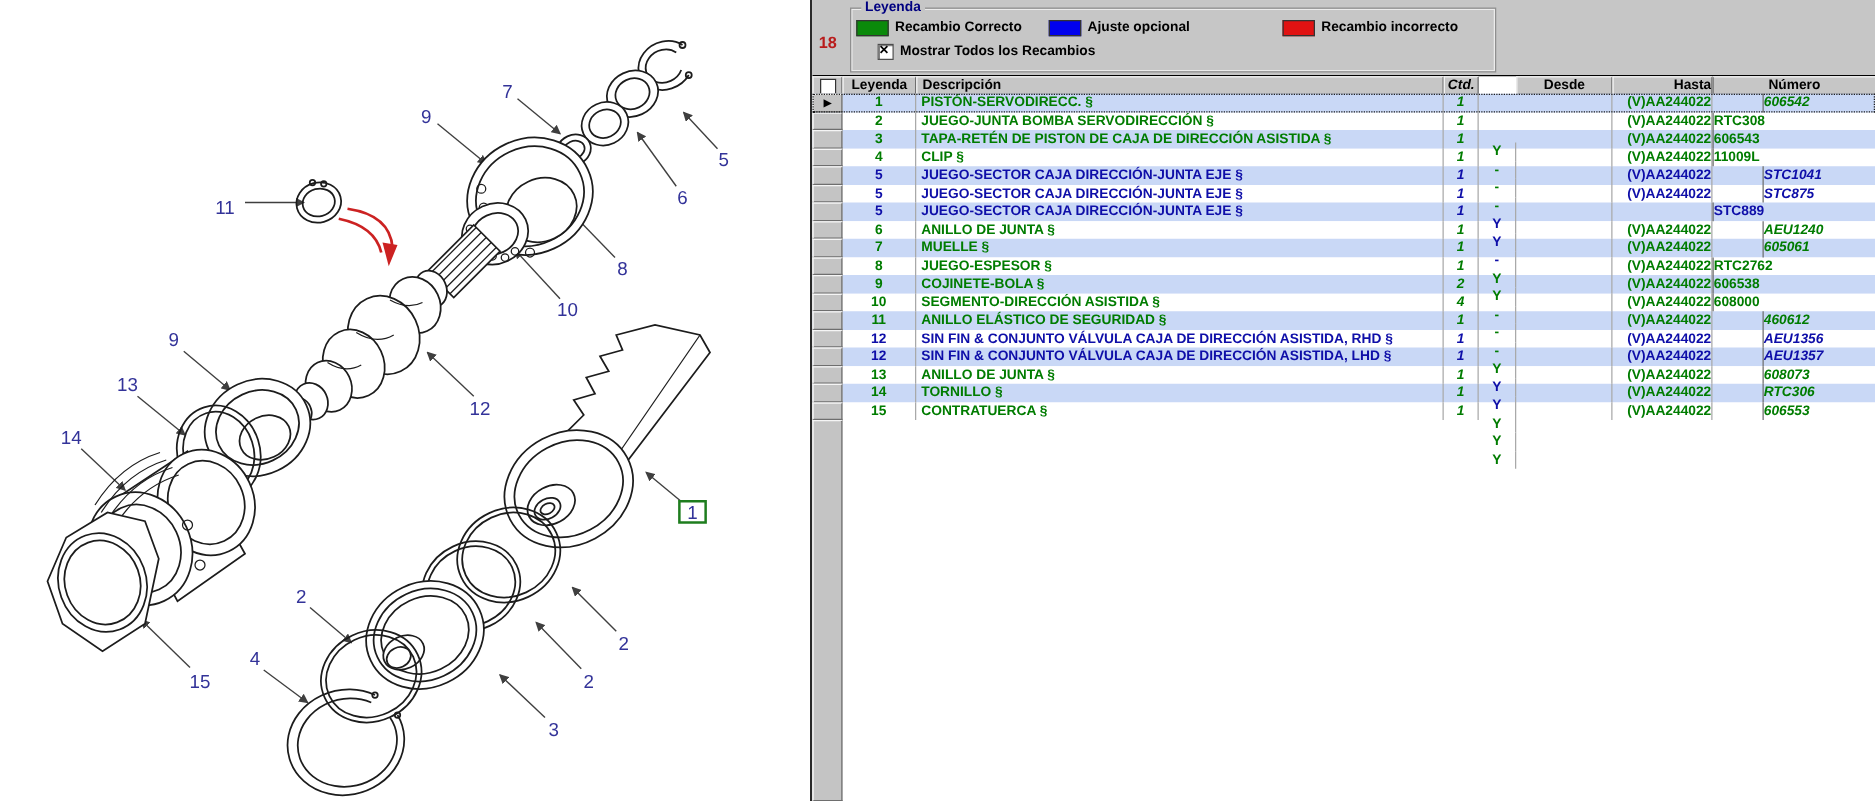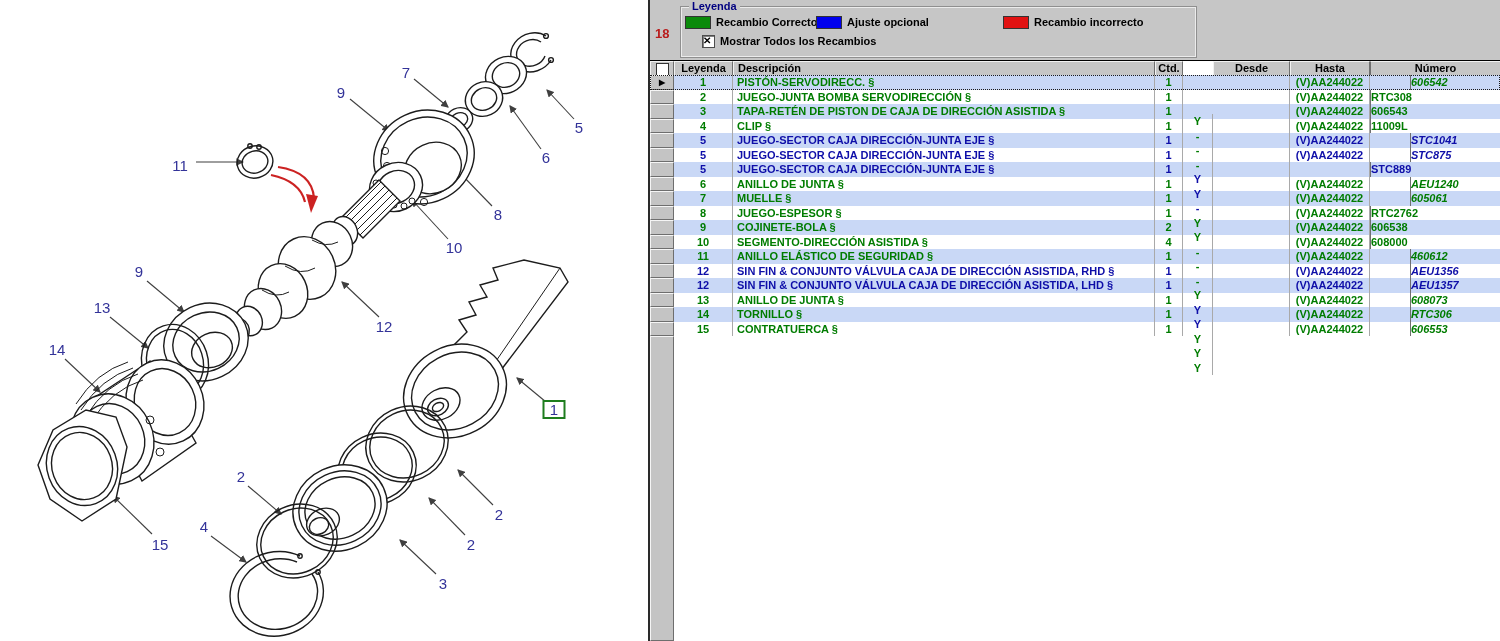--- a/index.html
+++ b/index.html
@@ -13,21 +13,21 @@
   
   .right-panel{position:absolute;left:650px;top:0;width:850px;height:641px;background:#fff;}
   .legend-area{position:absolute;left:0;top:0;width:850px;height:60px;background:#c6c6c6;}
   .figure-number{position:absolute;left:5px;top:26px;color:#b91c1c;font-weight:bold;font-size:13px;}
   .groupbox{position:absolute;left:30px;top:6px;width:515px;height:50px;
     border:1px solid #8f8f8f;box-shadow:inset 0 0 0 1px #ececec;}
   .groupbox-caption{position:absolute;left:8px;top:-8px;background:#c6c6c6;padding:0 3px;
     color:#000080;font-weight:bold;font-size:11px;line-height:14px;}
   .legend-items{position:absolute;left:4px;top:8px;width:505px;height:14px;display:flex;}
   .legend-item{display:flex;align-items:center;height:14px;}
-  .legend-item:nth-child(1){width:131px;}
+  .legend-item:nth-child(1){width:154px;}
   .legend-item:nth-child(2){width:187px;}
   .swatch{width:24px;height:11px;border:1px solid #333;margin-right:5px;flex:0 0 auto;}
   .legend-label{font-size:11px;font-weight:bold;color:#000;white-space:nowrap;}
   .showall{position:absolute;left:21px;top:27px;display:flex;align-items:center;height:14px;}
   .checkbox{width:11px;height:11px;background:#fff;border:1px solid #4d4d4d;
     box-shadow:inset 1px 1px 0 #808080;position:relative;display:inline-block;cursor:pointer;}
   .checkbox.checked::after{content:"\2715";position:absolute;left:0px;top:-2px;
     font-size:10px;font-weight:bold;color:#000;line-height:13px;}
   .showall-label{font-size:11px;font-weight:bold;color:#000;margin-left:5px;white-space:nowrap;}
 
@@ -47,24 +47,24 @@
   .row.alt{background:#c9d8f6;}
   .row.selected{outline:1px dotted #1b1b1b;outline-offset:-1px;position:relative;z-index:2;}
   .cell{box-sizing:border-box;height:14.5px;font-size:11px;font-weight:bold;line-height:14px;
     white-space:nowrap;overflow:hidden;border-right:1px solid #a9a9a9;}
   .row.green .cell{color:#007c00;}
   .row.blue  .cell{color:#0e0ea8;}
   .c-center{text-align:center;}
   .col-ind{width:24px;flex:0 0 24px;}
   .col-ley{width:59px;flex:0 0 59px;}
   .col-desc{width:422px;flex:0 0 422px;padding-left:4px;}
-  .col-ctd{width:28px;flex:0 0 28px;}
+  .col-ctd{width:28px;flex:0 0 28px;font-style:italic;}
   .col-osi{width:30px;flex:0 0 30px;margin-top:39px;}
   .col-desde{width:77px;flex:0 0 77px;}
-  .col-hasta{width:80px;flex:0 0 80px;text-align:center;}
+  .col-hasta{width:80px;flex:0 0 80px;text-align:right;}
   .col-num{width:129px;flex:1 1 129px;padding-left:0;border-right:none;
     border-left:1px solid #6f6f6f;}
   .cell.italic{font-style:italic;margin-left:40px;}
   .cell.ind{background:#c4c4c4;border:1px solid;border-color:#f5f5f5 #6e6e6e #6e6e6e #f5f5f5;
     color:#000 !important;text-align:center;font-size:8px;line-height:13px;cursor:pointer;}
   .gutter-fill{position:absolute;left:0;top:276px;width:24px;height:305px;background:#c4c4c4;
     box-sizing:border-box;border:1px solid;border-color:#f5f5f5 #6e6e6e #6e6e6e #f5f5f5;}
 
   
   .part{stroke:#1c1c1c;stroke-width:1.4;fill:none;}

